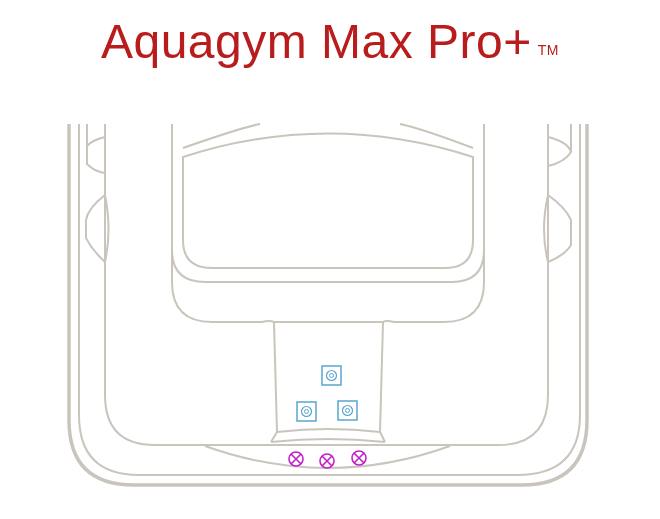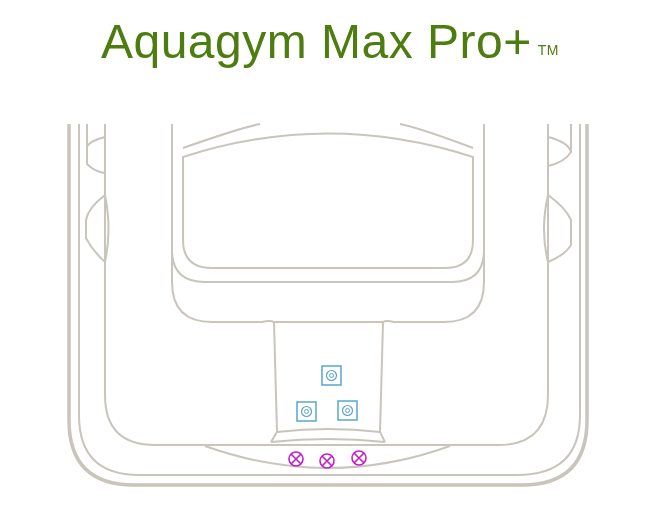--- a/index.html
+++ b/index.html
@@ -1,20 +1,20 @@
 <!DOCTYPE html>
 <html><head>
   <meta charset="utf-8">
   <style>
     html, body { margin: 0; padding: 0; background: #ffffff; }
     body { width: 660px; height: 519px; position: relative; overflow: hidden; }
     .title {
       position: absolute; left: 0; top: 12px; width: 660px; text-align: center;
       font-family: "Liberation Sans", "DejaVu Sans", sans-serif;
-      font-size: 48px; color: #4d7c0f; letter-spacing: 0.5px; line-height: 60px;
+      font-size: 48px; color: #b91c1c; letter-spacing: 0.5px; line-height: 60px;
     }
     .title .tm { font-size: 14px; vertical-align: top; position: relative; top: 8px; margin-left: 6px; }
     svg.tub { position: absolute; left: 0; top: 0; }
     .rim { fill: none; stroke: #c9c5bd; }
   </style>
 </head>
 <body>
 
 <div class="title">
   <span>Aquagym Max Pro+</span><span class="tm">TM</span>

